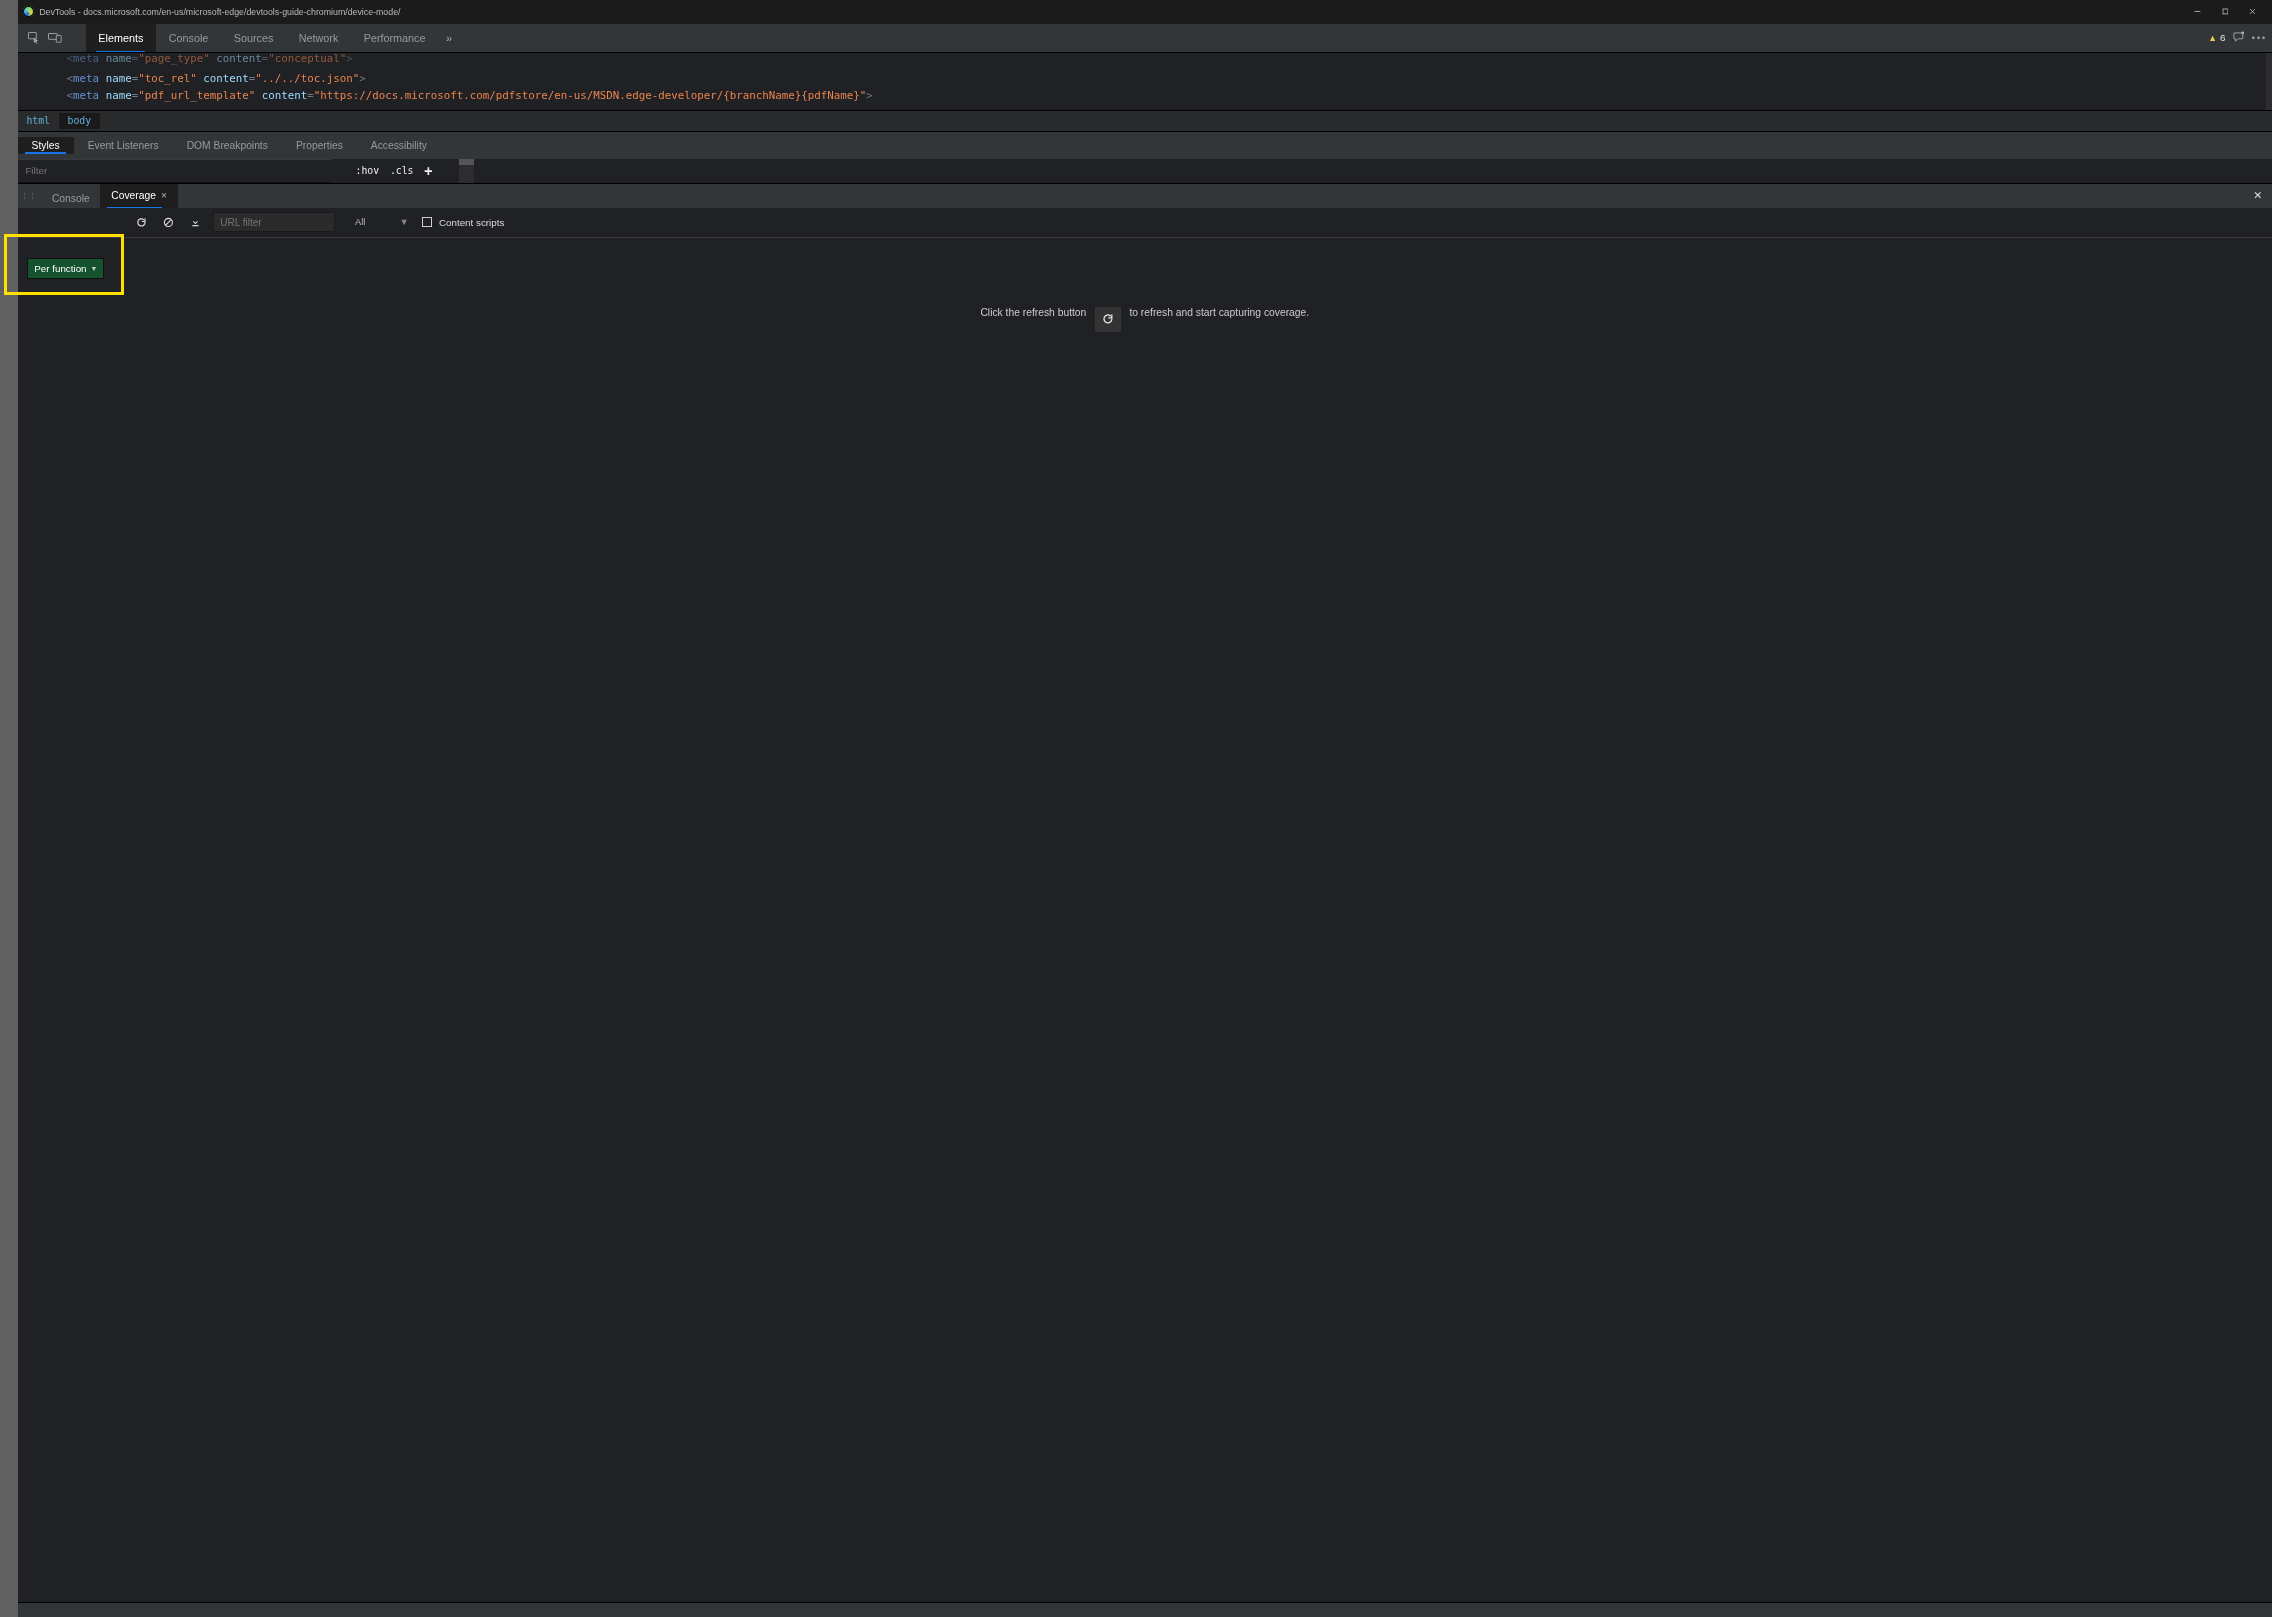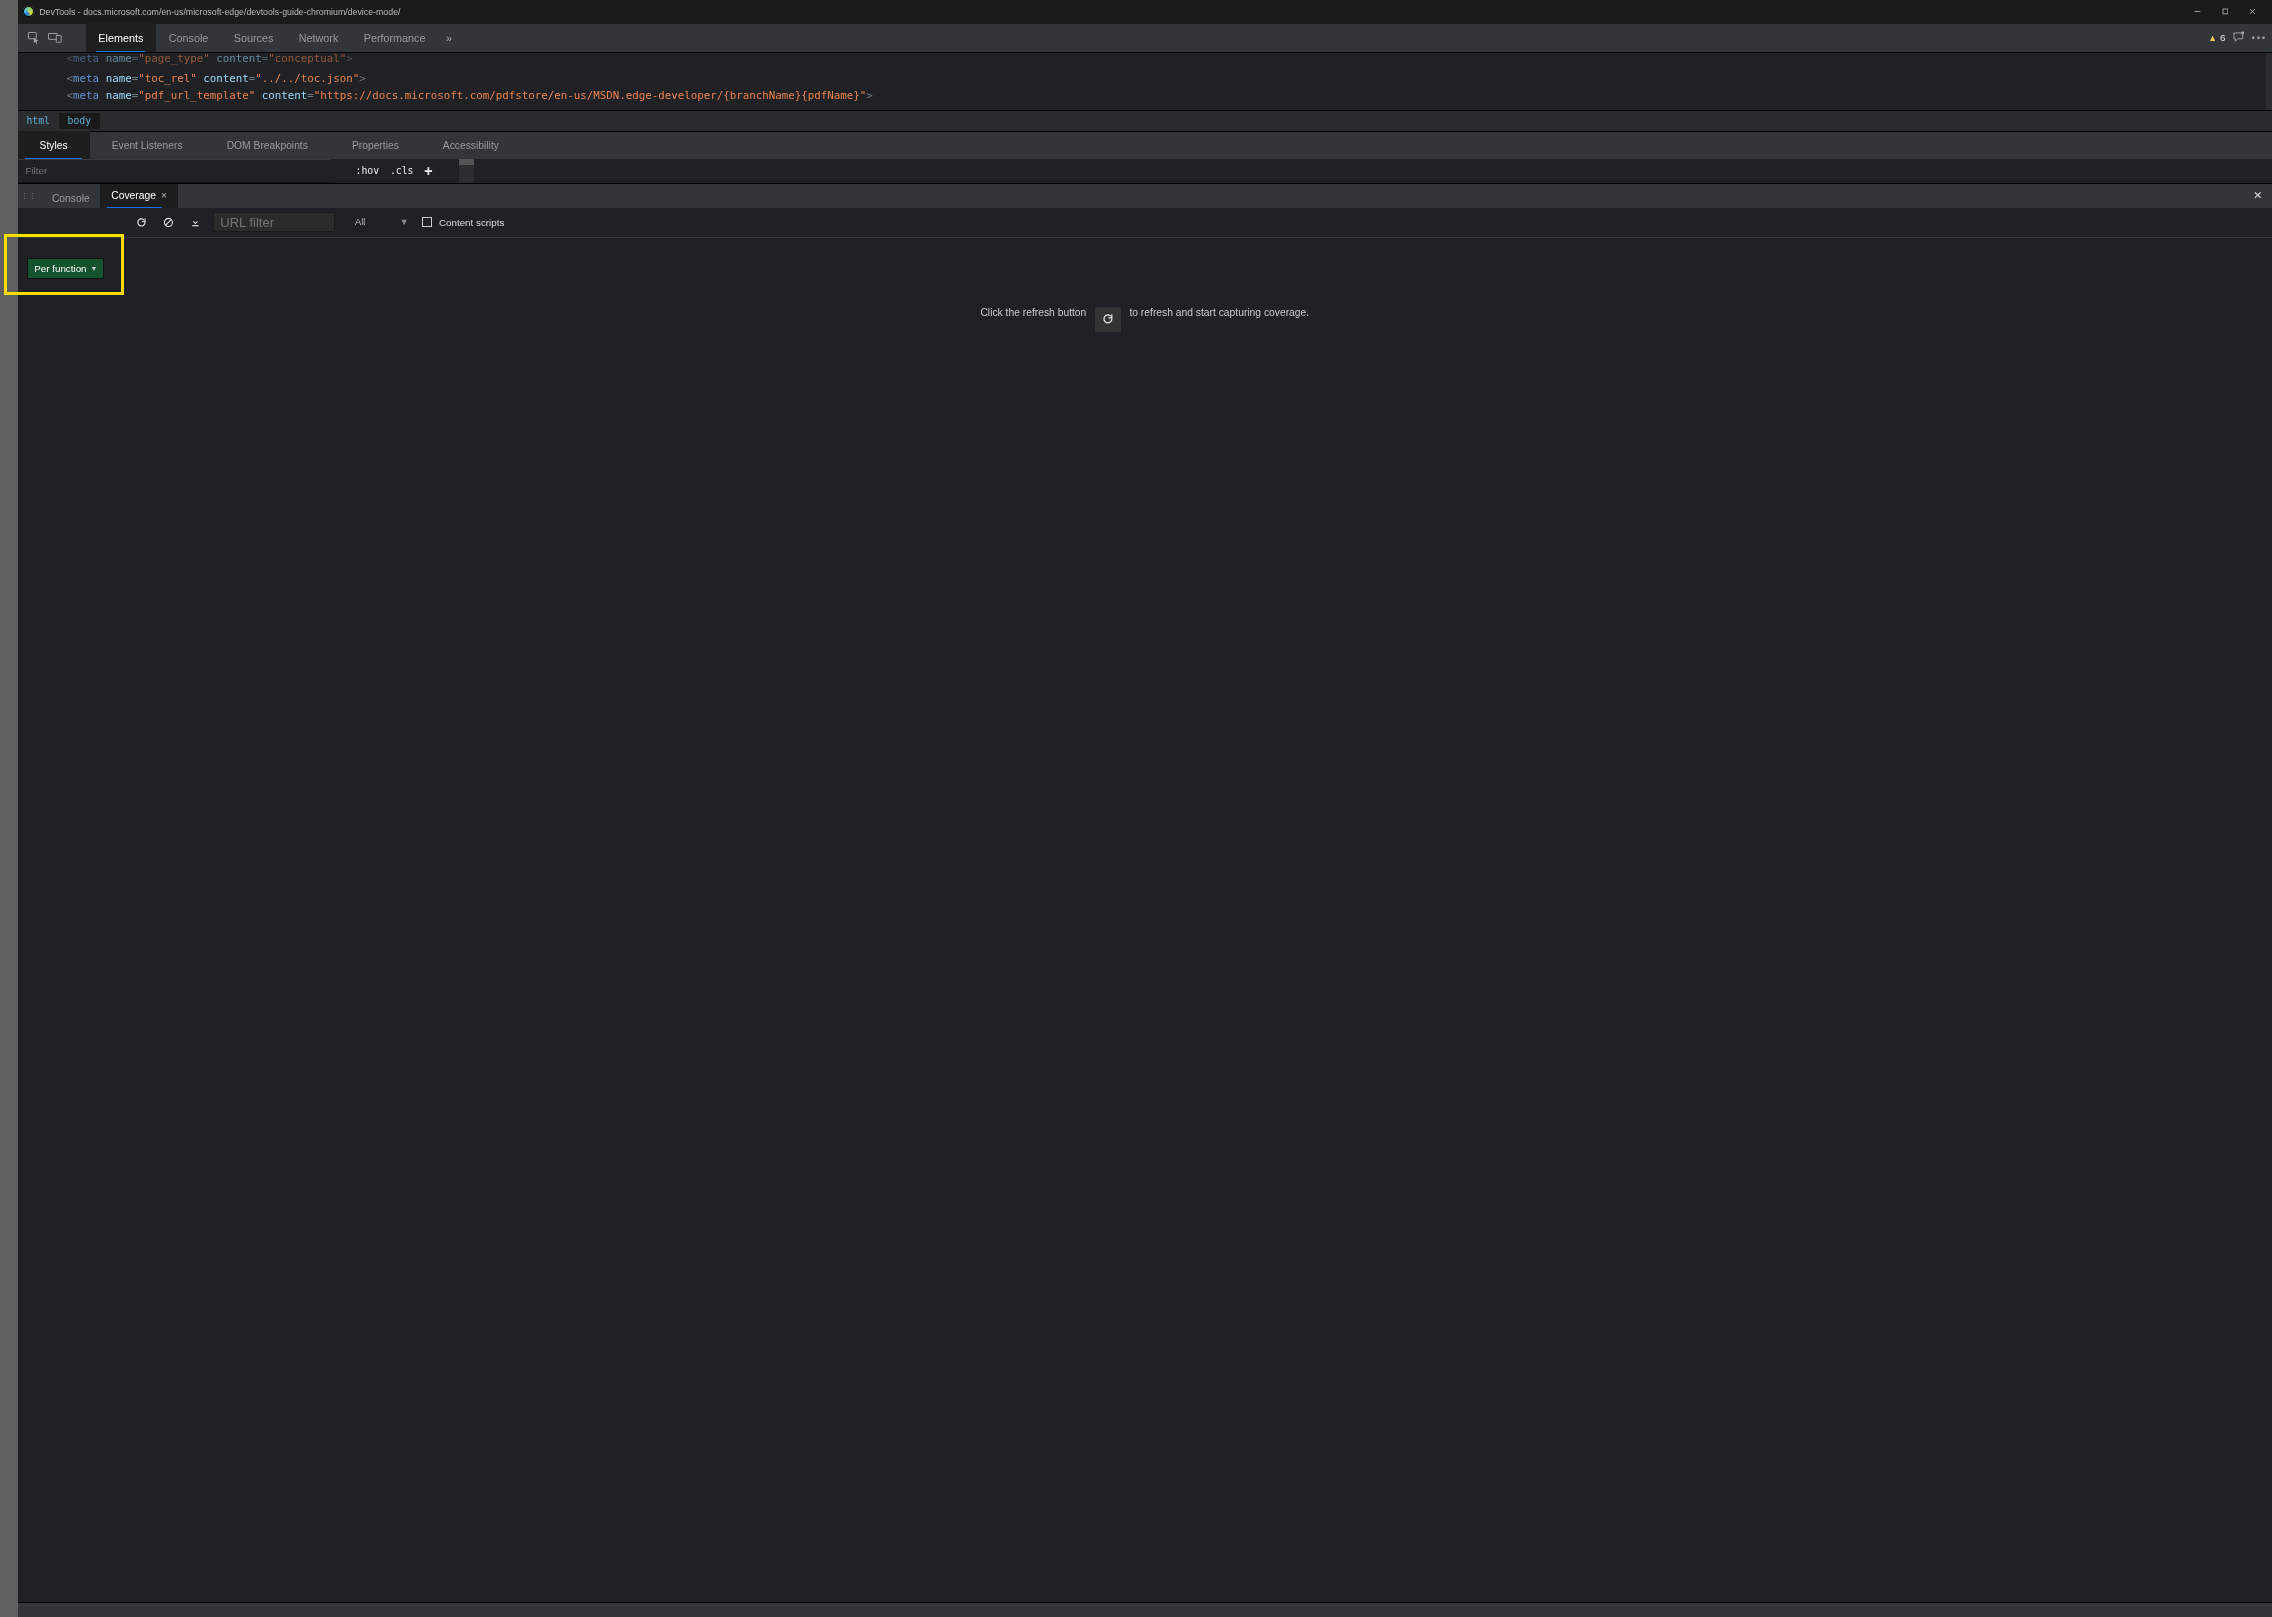--- a/index.html
+++ b/index.html
@@ -42,21 +42,21 @@
   .tok-val { color:#ea834d; }
   .dom-scroll { position:absolute; right:0; top:0; width:5.9px; height:100%; background:#2d2d30; }
 
   
   .crumb { display:flex; align-items:center; height:21.6px; background:#2a2b2d; border-top:0.5px solid #000; font-family:Consolas,monospace; font-size:9.8px; }
   .crumb span { padding:2.9px 8.8px; color:#5db0d7; }
   .crumb span.sel { background:#1a1a1a; }
 
   
   .subtabs { display:flex; align-items:center; height:27.4px; background:#333639; border-top:0.5px solid #000; }
-  .subtabs .stab { padding:0 22px; height:28px; display:flex; align-items:center; color:#999; font-size:10.3px; position:relative; }
+  .subtabs .stab { padding:0 14px; height:17px; display:flex; align-items:center; color:#999; font-size:10.3px; position:relative; }
   .subtabs .stab.sel { background:#1e1e1e; color:#fff; }
   .subtabs .stab.sel::after { content:""; position:absolute; left:7.8px; right:7.8px; bottom:0; height:1.5px; background:#1a73e8; }
 
   
   .filter-row { display:flex; align-items:center; height:24.5px; background:#202124;gap:18px; }
   .filter-input { flex:0 0 313px; height:24.5px; background:#202124; border:none; color:#999; font-size:9.8px; padding:0 7.8px; outline:none; border-top:0.5px solid #3a3a3a; border-bottom:0.5px solid #111; }
   .filter-controls { display:flex; align-items:center; gap:10.8px; font-family:Consolas,monospace; font-size:9.8px; color:#eee; padding:0 6.9px; }
   .plus { font-size:13.7px; font-weight:bold; }
   .mini-scroll-slot { width:14.7px; height:24.5px; margin-left:2px; background:#2d2d30; position:relative; }
   .mini-scroll-slot::before { content:""; position:absolute; top:0; left:0; right:0; height:6.9px; background:#555; }
@@ -67,21 +67,21 @@
   .d-tab { height:24.5px; padding:0 10.8px; display:flex; align-items:center; color:#999; font-size:10.3px; position:relative; }
   .d-tab.dim { color:#9a9a9a; overflow:hidden; }
   .d-tab.sel { background:#1e1e1e; color:#fff; }
   .d-tab.sel::after { content:""; position:absolute; left:6.9px; right:15.7px; bottom:0; height:1.5px; background:#1a73e8; }
   .d-close { color:#bbb; font-size:7.8px; padding-left:4.9px; }
   .d-right { margin-left:auto; padding:0 9.8px; color:#ddd; font-size:10.8px; }
 
   
   .cov-tools { display:flex; align-items:center; height:30px; background:#202124; padding-left:2.9px; gap:7.8px; border-bottom:0.5px solid #3a3a3a; }
   .cov-btn { width:19.6px; height:19.6px; display:flex; align-items:center; justify-content:center; color:#d0d0d0; }
-  .url-filter { width:122px; height:19.6px; background:#2b2b2b; border:none; color:#999; font-size:13px; padding:0 5.9px; outline:none; border:0.5px solid #1a1a1a; border-radius:1px; }
+  .url-filter { width:122px; height:19.6px; background:#2b2b2b; border:none; color:#999; font-size:10px; padding:0 5.9px; outline:none; border:0.5px solid #1a1a1a; border-radius:1px; }
   .cov-sel { display:flex; align-items:center; gap:34px; color:#bbb; font-size:9.3px; padding:0 5.9px 0 11.8px; }
   .cov-sel .caret { color:#888; }
   .cov-check { display:flex; align-items:center; gap:6.9px; color:#ddd; font-size:9.8px; }
   .cov-check .box { width:9.8px; height:9.8px; border:1px solid #ccc; }
 
   
   .hl-box { position:absolute; border:3.9px solid #ffdf00; pointer-events:none; }
 
   
   .perfn { position:absolute; display:flex; align-items:center; gap:3.9px;

